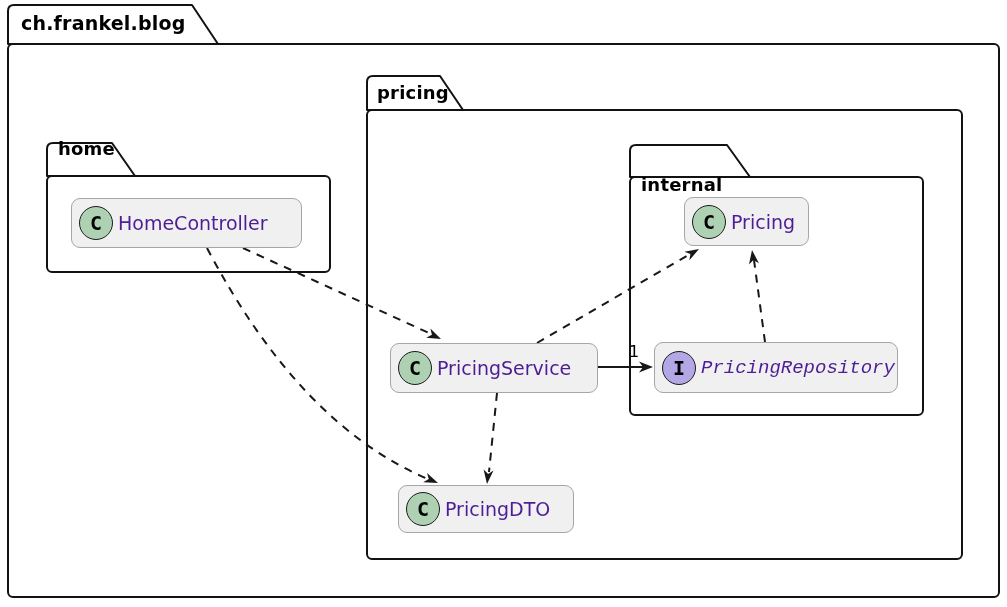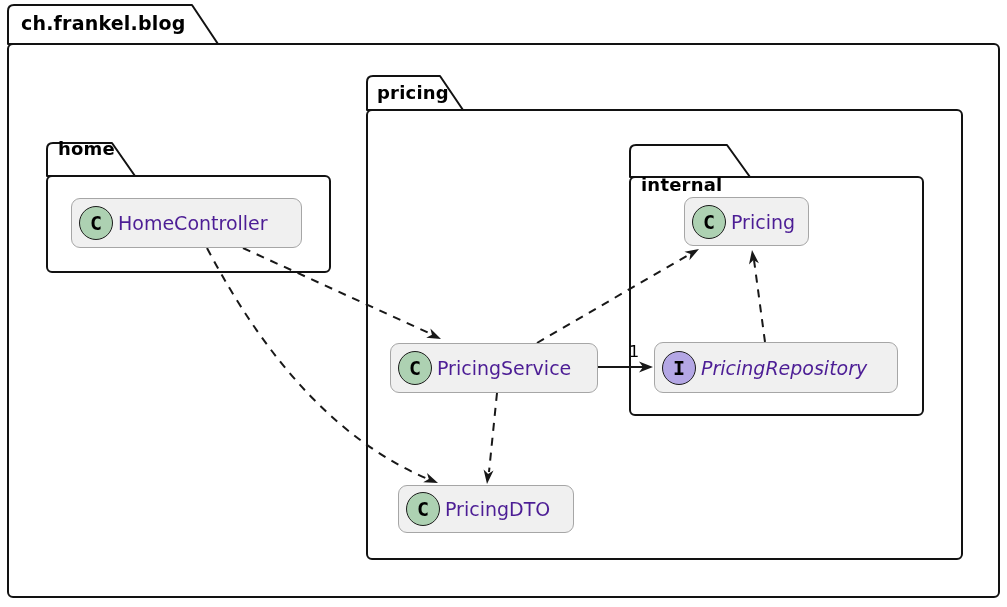--- a/index.html
+++ b/index.html
@@ -43,21 +43,21 @@
     flex:0 0 auto;
     color:#000;
   }
   .spot-class{background:#add1b2;}
   .spot-interface{background:#b4a7e5;}
   .clazz .cname{
     font-size:19px;
     white-space:nowrap;
     color:#4c1d95;
   }
-  .cname-italic{font-style:italic;}
+  .cname-italic{font-style:italic;font-family:Liberation Mono, monospace;}
   .mult-label{
     position:absolute;
     font-size:16px;
     color:#000;
   }
 </style>
 </head>
 <body>
 
 <div id="stage">

